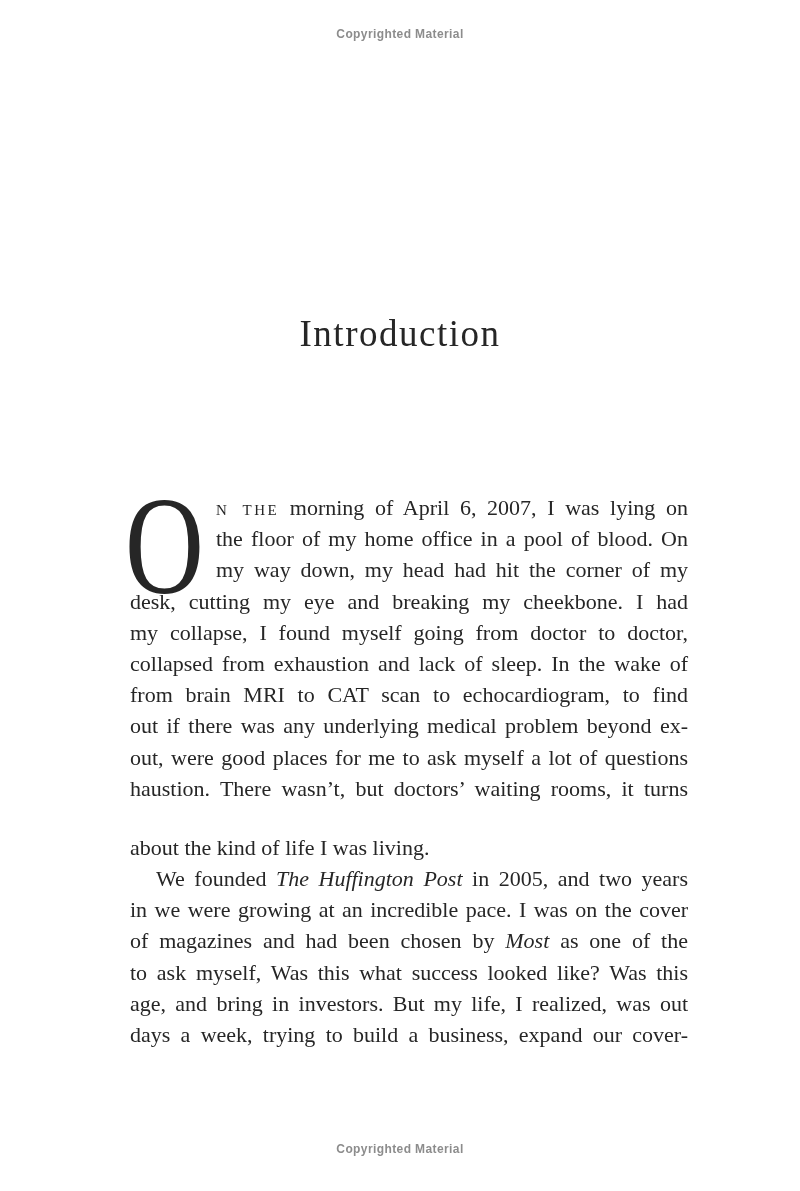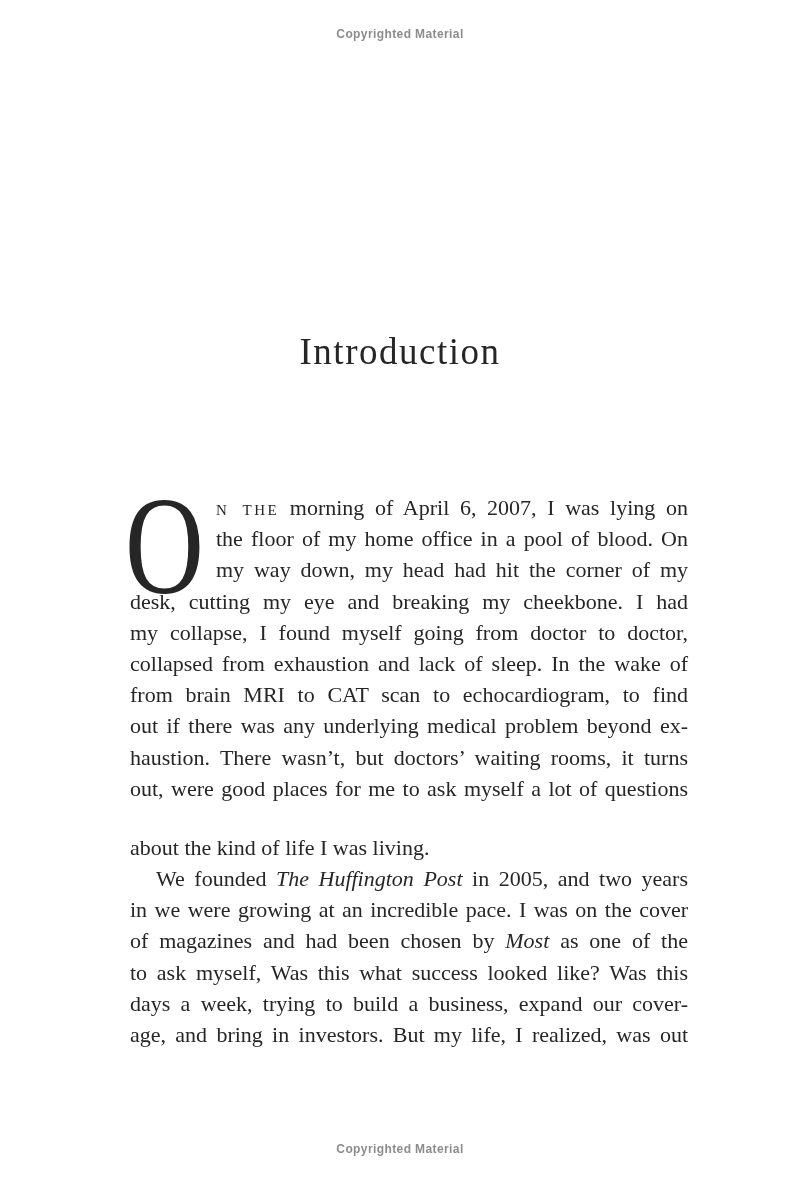--- a/index.html
+++ b/index.html
@@ -21,21 +21,21 @@
     font-family: "Liberation Sans", sans-serif;
     font-weight: bold;
     font-size: 12px;
     letter-spacing: 0.4px;
     color: var(--muted, #8c8c8c);
   }
   .copyright.top { top: 27px; }
   .copyright.bottom { top: 1142px; }
   .title {
     position: absolute;
-    top: 330px;
+    top: 312px;
     left: 0;
     width: 100%;
     margin: 0;
     text-align: center;
     font-family: "Liberation Serif", serif;
     font-weight: normal;
     font-size: 37px;
     letter-spacing: 1.5px;
     color: var(--ink, #1e1e1e);
   }
@@ -92,28 +92,28 @@
     <div class="dropcap">O</div>
 
     <div class="line cap-indent"><span class="smallcaps">n the</span><span> morning of April 6, 2007, I was lying on</span></div>
     <div class="line cap-indent">the floor of my home office in a pool of blood. On</div>
     <div class="line cap-indent">my way down, my head had hit the corner of my</div>
     <div class="line">desk, cutting my eye and breaking my cheekbone. I had</div>
     <div class="line">my collapse, I found myself going from doctor to doctor,</div>
     <div class="line">collapsed from exhaustion and lack of sleep. In the wake of</div>
     <div class="line">from brain MRI to CAT scan to echocardiogram, to find</div>
     <div class="line">out if there was any underlying medical problem beyond ex-</div>
+    <div class="line">out, were good places for me to ask myself a lot of questions</div>
     <div class="line">haustion. There wasn’t, but doctors’ waiting rooms, it turns</div>
-    <div class="line">out, were good places for me to ask myself a lot of questions</div>
     <div class="line para-end">about the kind of life I was living.</div>
 
     <div class="line p-indent"><span>We founded </span><span class="it">The Huffington Post</span><span> in 2005, and two years</span></div>
     <div class="line">in we were growing at an incredible pace. I was on the cover</div>
     <div class="line"><span>of magazines and had been chosen by </span><span class="it">Most</span><span> as one of the</span></div>
     <div class="line">to ask myself, Was this what success looked like? Was this</div>
+    <div class="line">age, and bring in investors. But my life, I realized, was out</div>
     <div class="line">days a week, trying to build a business, expand our cover-</div>
-    <div class="line">age, and bring in investors. But my life, I realized, was out</div>
 
   </div>
 
   <div class="copyright bottom">Copyrighted Material</div>
 
 </div>
 
 </body></html>

